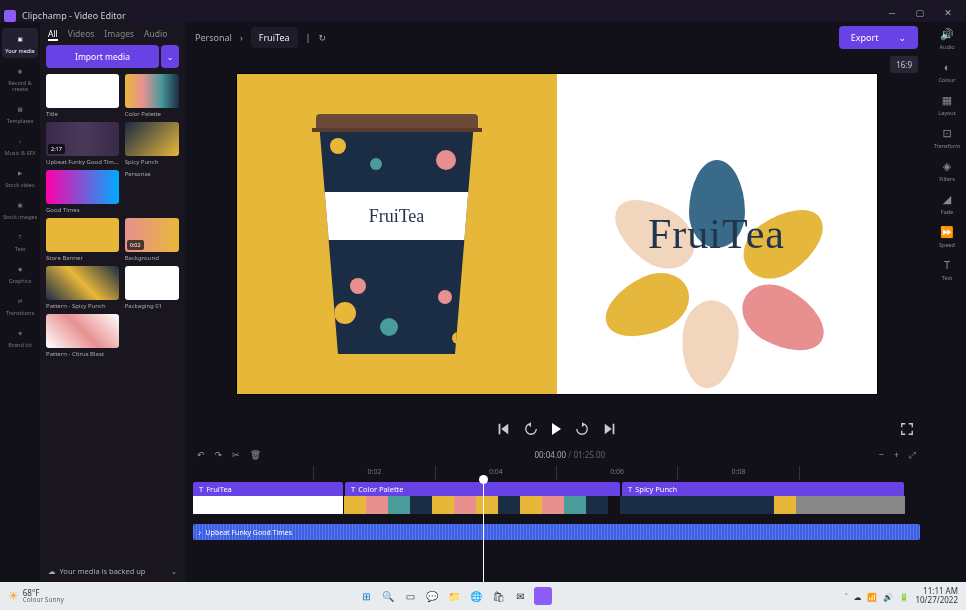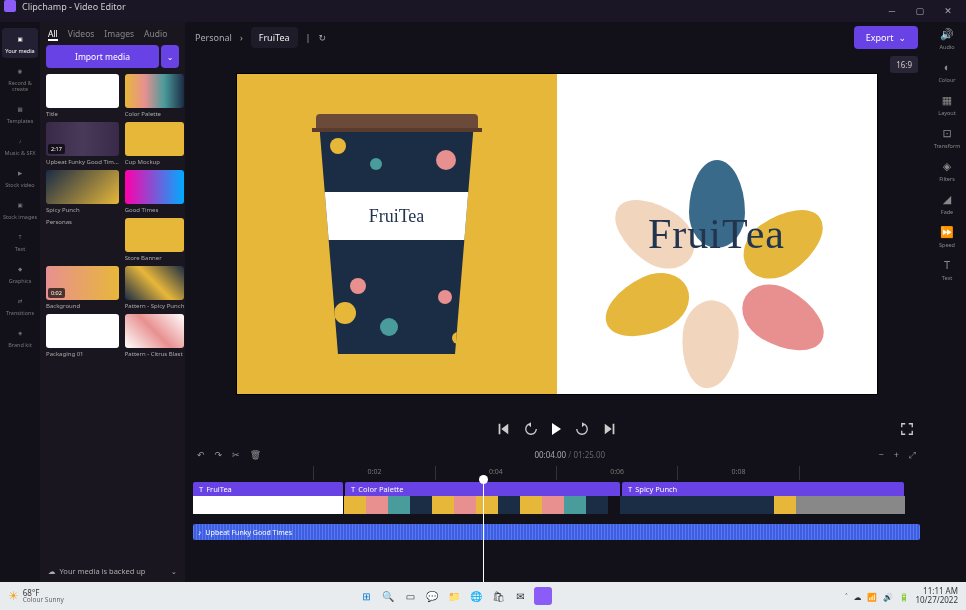--- a/index.html
+++ b/index.html
@@ -1,17 +1,17 @@
 <!DOCTYPE html>
 <html><head>
 <meta charset="utf-8">
 <style>
 *{margin:0;padding:0;box-sizing:border-box;font-family:"Segoe UI",system-ui,-apple-system,sans-serif;user-select:none}
 body{width:966px;height:610px;overflow:hidden;background:#0f0f0f;display:flex;flex-direction:column}
-.titlebar{height:22px;background:#1a1625;display:flex;align-items:flex-start;padding:0 4px;color:#ccc;font-size:9px}
+.titlebar{height:22px;background:#1a1625;display:flex;align-items:flex-end;padding:0 4px;color:#ccc;font-size:9px}
 .tb-icon{width:12px;height:12px;margin-right:6px;background:#8b5cf6;border-radius:2px}
 .tb-spacer{flex:1}
 .tb-btn{width:28px;height:20px;display:flex;align-items:center;justify-content:center;color:#aaa}
 .appbody{flex:1;display:flex;background:#121018;min-height:0}
 .left-rail{width:40px;background:#121018;padding:6px 0;display:flex;flex-direction:column;align-items:center;gap:2px}
 .rail-item{width:36px;display:flex;flex-direction:column;align-items:center;color:#777;padding:4px 0;border-radius:4px;font-size:5.5px;text-align:center;line-height:1.1;gap:2px}
 .rail-item.active{color:#fff;background:#242033}
 .rail-icon{width:14px;height:14px;display:flex;align-items:center;justify-content:center}
 .media-panel{width:145px;background:#19161f;display:flex;flex-direction:column;padding:0 6px;overflow:hidden}
 .media-tabs{display:flex;gap:10px;padding:6px 2px 4px;font-size:8.5px;color:#888}
@@ -24,21 +24,21 @@
 .mcell{display:flex;flex-direction:column;gap:2px}
 .mthumb{width:100%;height:34px;border-radius:3px;position:relative;overflow:hidden}
 .mlabel{white-space:nowrap;overflow:hidden;text-overflow:ellipsis}
 .badge{position:absolute;left:2px;bottom:2px;background:#000a;color:#fff;font-size:5.5px;padding:1px 3px;border-radius:2px}
 .backup-row{margin-top:auto;padding:6px 2px;color:#aaa;font-size:7.5px;display:flex;align-items:center;gap:4px}
 .center{flex:1;display:flex;flex-direction:column;min-width:0;background:#121018}
 .topbar{height:30px;display:flex;align-items:center;padding:0 10px;gap:8px;font-size:9px;color:#aaa}
 .bc-item{padding:4px 8px;border-radius:4px}
 .bc-item.sel{background:#1f1c2a;color:#eee}
 .tb-sp{flex:1}
-.export-btn{background:#6842e5;color:#fff;font-size:9px;padding:5px 12px;border-radius:4px;display:flex;align-items:center;gap:5px}
+.export-btn{background:#6842e5;color:#fff;font-size:9px;padding:5px 12px;border-radius:4px;display:flex;align-items:center;gap:20px}
 .preview-wrap{flex:1;display:flex;align-items:center;justify-content:center;min-height:0;position:relative;padding:4px 50px}
 .aspect-badge{position:absolute;top:4px;right:10px;background:#2a2536;color:#ccc;font-size:8px;padding:3px 6px;border-radius:3px}
 .canvas{width:640px;height:320px;display:flex;box-shadow:0 0 0 1px #000}
 .c-left{width:50%;background:#e7b73a;display:flex;align-items:center;justify-content:center}
 .cup{width:170px;height:240px;position:relative}
 .cup-body{position:absolute;left:8px;right:8px;top:14px;bottom:0;background:#1b2c45;clip-path:polygon(0 0,100% 0,88% 100%,12% 100%);overflow:hidden}
 .cup-label{position:absolute;left:0;right:0;top:64px;height:48px;background:#fff;display:flex;align-items:center;justify-content:center;font-family:Georgia,serif;font-size:18px;color:#22354f}
 .cup-lid{position:absolute;left:4px;right:4px;top:0;height:16px;background:#6b4a3a;border-radius:4px 4px 2px 2px}
 .lid-rim{position:absolute;left:0;right:0;top:14px;height:4px;background:#5a3c2f}
 .blob{position:absolute;border-radius:50%}
@@ -150,24 +150,20 @@
           <div class="mthumb" style="background:linear-gradient(90deg,#e7b73a,#e89090,#4a9b9b,#1b2c45)"></div>
           <div class="mlabel">Color Palette</div>
         </div>
         <div class="mcell">
           <div class="mthumb" style="background:linear-gradient(90deg,#3a2a4a,#4a3a5a,#3a2a4a)">
             <span class="badge">2:17</span>
           </div>
           <div class="mlabel">Upbeat Funky Good Tim…</div>
         </div>
         <div class="mcell">
-          <div class="mthumb" style="background:#e7b73a"></div>
-          <div class="mlabel">Cup Mockup</div>
-        </div>
-        <div class="mcell">
           <div class="mthumb" style="background:linear-gradient(135deg,#1b2c45,#e7b73a)"></div>
           <div class="mlabel">Spicy Punch</div>
         </div>
         <div class="mcell">
           <div class="mthumb" style="background:linear-gradient(90deg,#f0a,#0af)"></div>
           <div class="mlabel">Good Times</div>
         </div>
         <div class="mcell">
           <div class="mlabel">Personas</div>
         </div>

